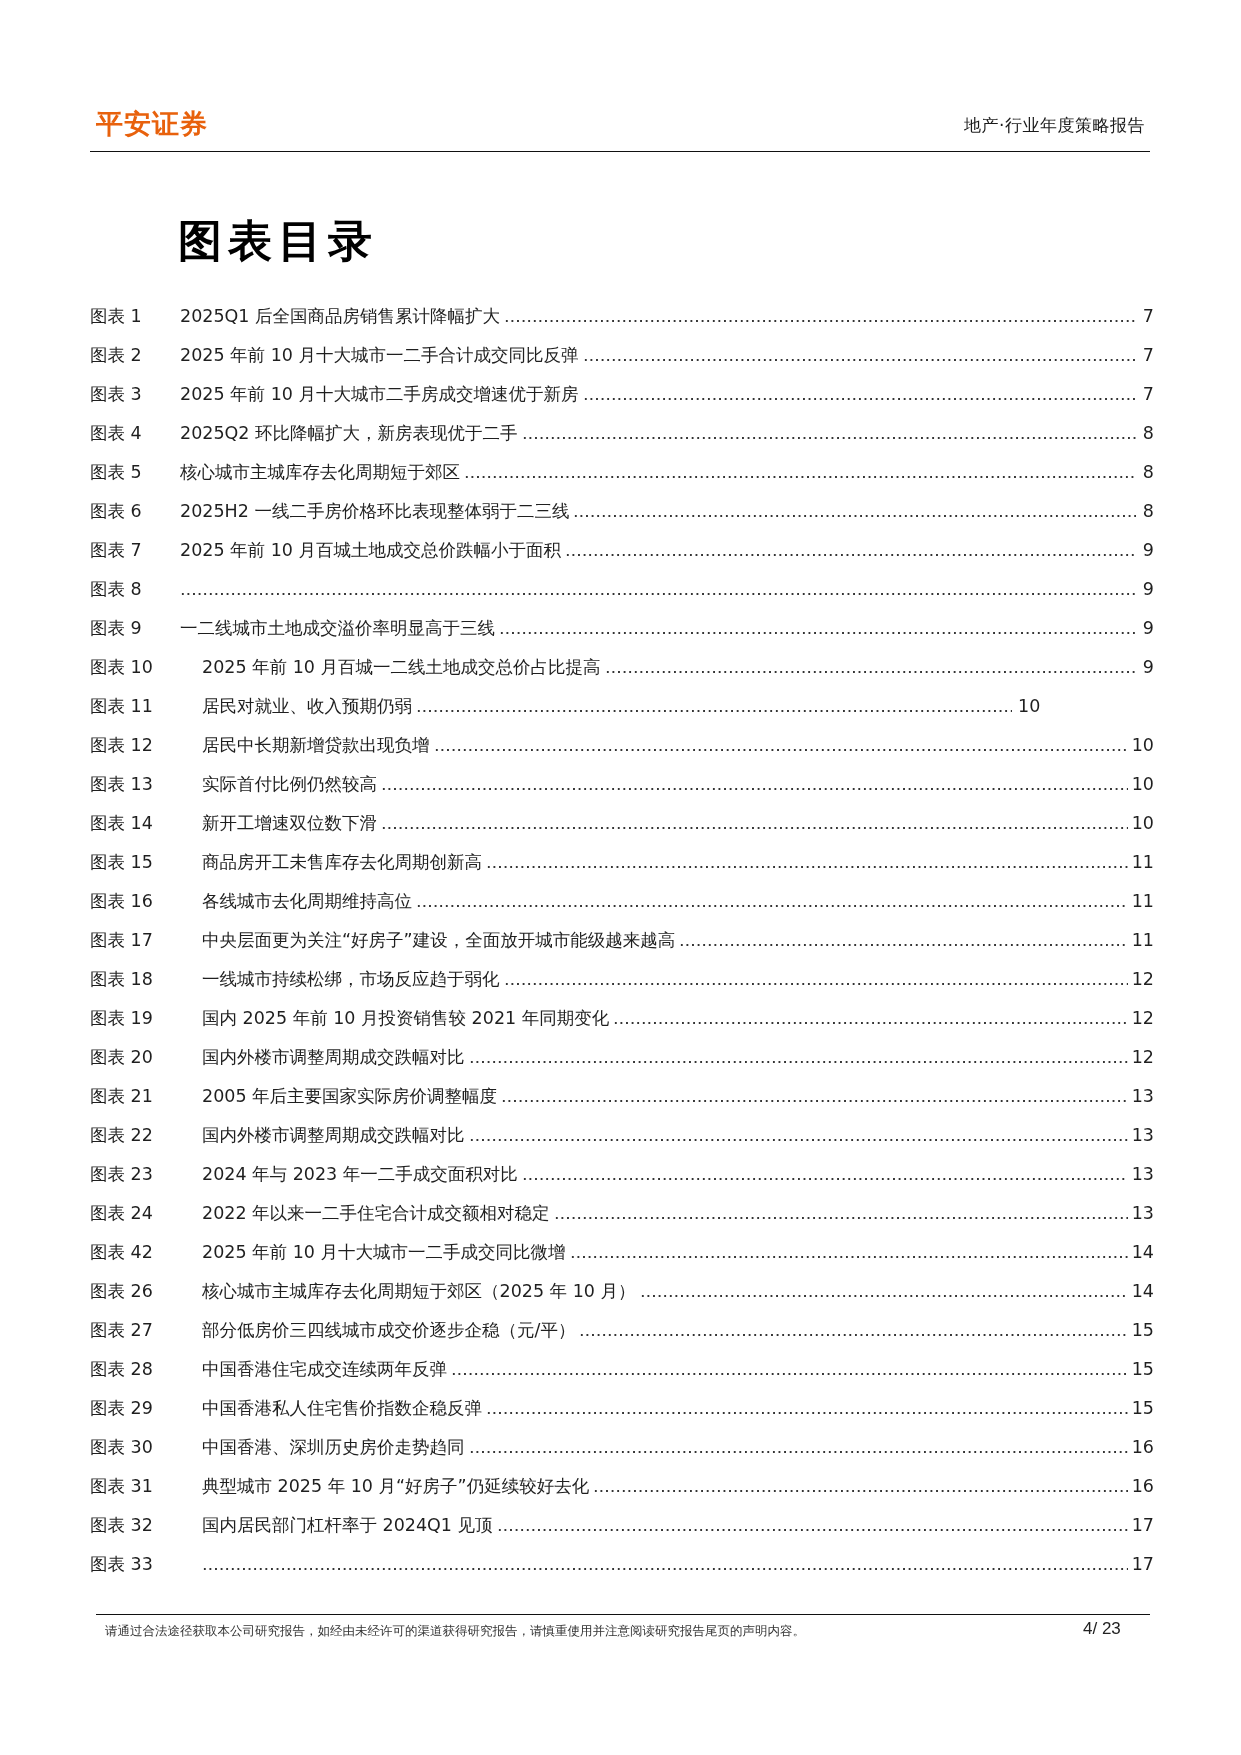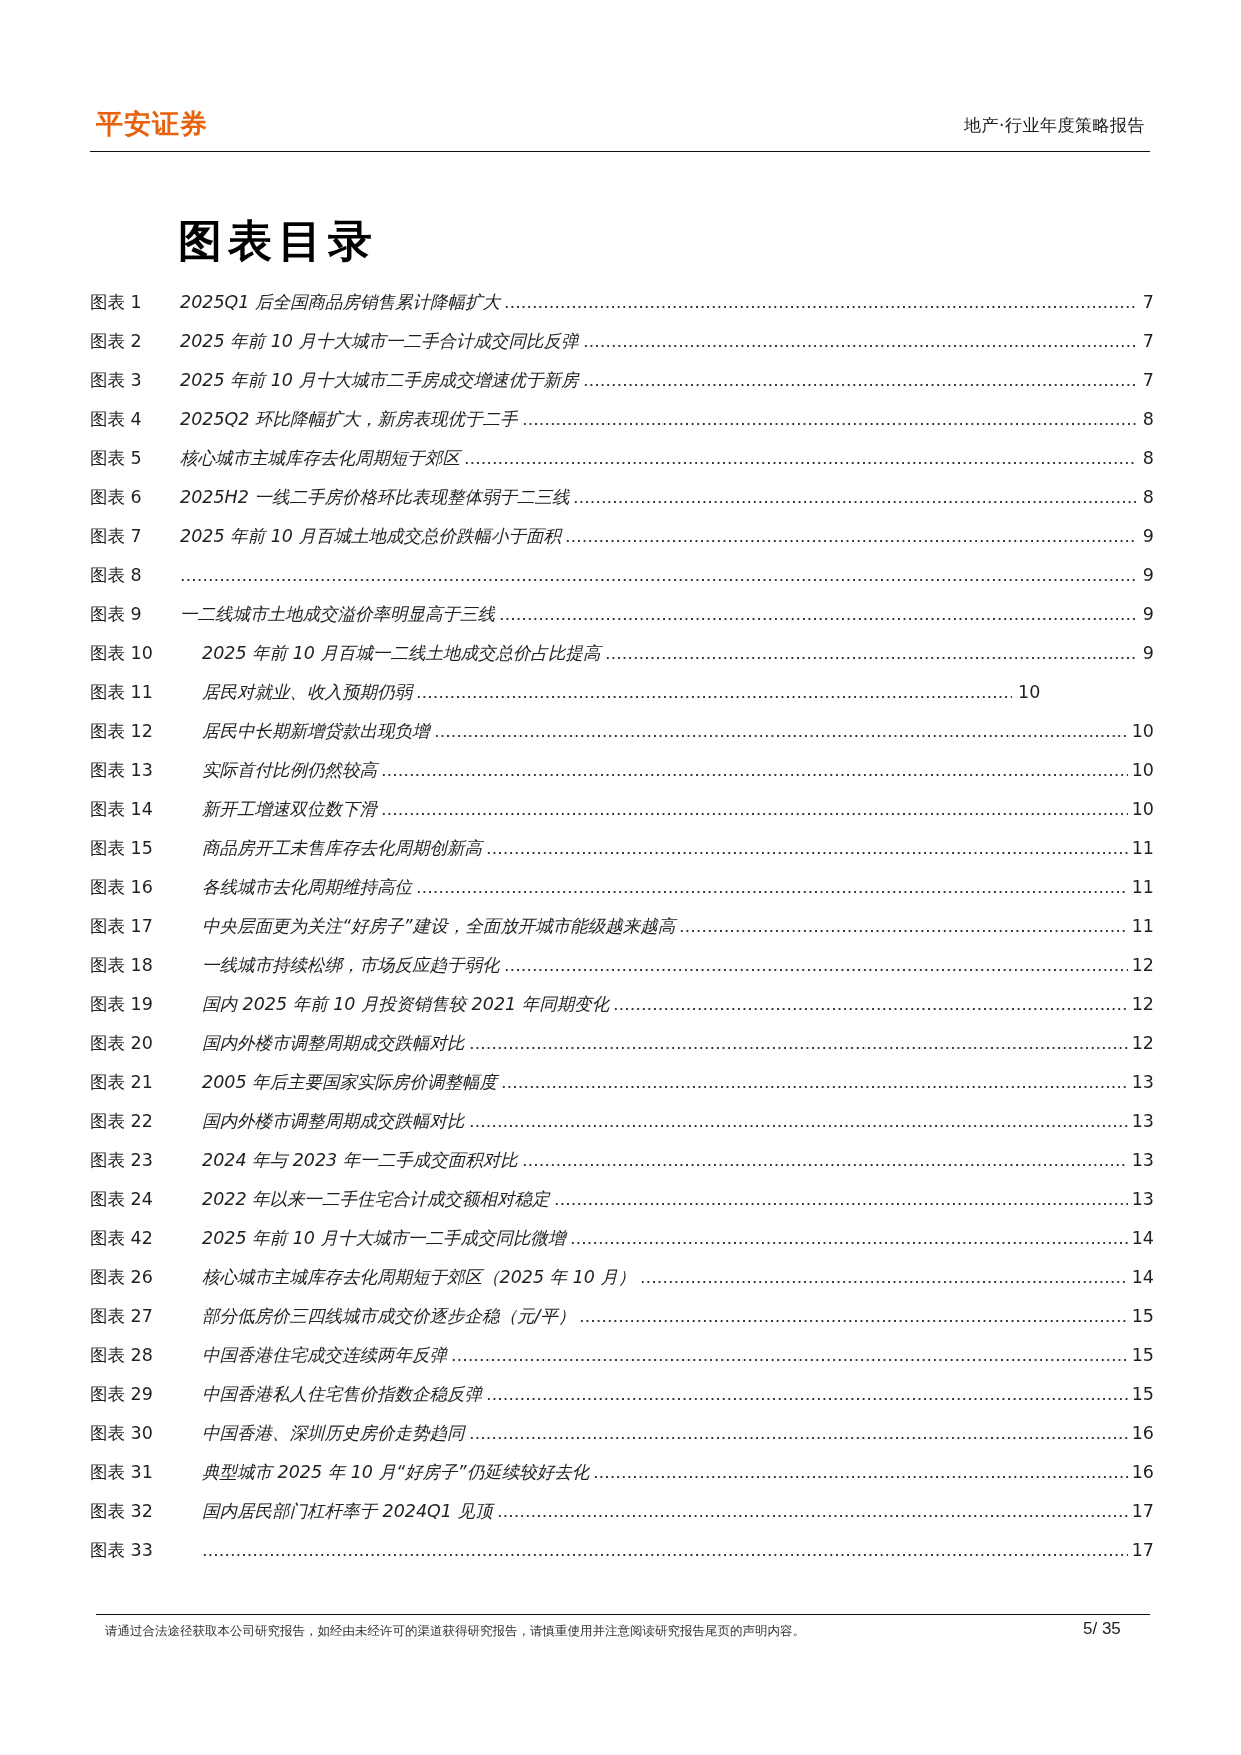--- a/index.html
+++ b/index.html
@@ -20,30 +20,30 @@
     .header-rule {
       position: absolute; left: 90px; width: 1060px; top: 151px; height: 0;
       border-top: 1.5px solid #111;
     }
     .page-title {
       position: absolute; left: 178px; top: 212px;
       font-size: 44px; font-weight: bold; letter-spacing: 6px; color: #000;
       font-family: "DejaVu Sans", sans-serif;
     }
     .toc {
-      position: absolute; left: 90px; top: 282px; width: 1064px;
+      position: absolute; left: 90px; top: 296px; width: 1064px;
     }
     .toc-row {
       position: relative; height: 39px; display: flex; align-items: center;
       font-size: 17.5px; font-family: "DejaVu Sans", sans-serif; color: #1f1f1f;
       cursor: pointer;
     }
     .toc-label { width: 90px; flex: none; white-space: nowrap; }
     .toc-row.wide .toc-label { width: 112px; }
-    .toc-title { flex: none; white-space: nowrap; padding-right: 4px; font-style: italic; }
+    .toc-title { flex: none; white-space: nowrap; padding-right: 4px; }
     .toc-dots {
       flex: 1 1 auto; height: 2px; margin-top: 10px;
       background-image: radial-gradient(circle, #333 0.9px, transparent 1.1px);
       background-size: 5.6px 2px; background-repeat: repeat-x;
     }
     .toc-page { flex: none; padding-left: 4px; min-width: 14px; text-align: right; }
     .toc-row.short .toc-dots { flex: 0 0 auto; width: 596px; }
     .toc-row.short .toc-page { padding-left: 6px; }
     .footer-rule {
       position: absolute; left: 96px; width: 1054px; top: 1614px; height: 0;
@@ -261,13 +261,13 @@
     </div>
     <div class="toc-row wide">
       <span class="toc-label">图表 33</span>
       <span class="toc-dots"></span>
       <span class="toc-page">17</span>
     </div>
   </div>
 
 <div class="footer-rule"></div>
 <div class="footer-text">请通过合法途径获取本公司研究报告，如经由未经许可的渠道获得研究报告，请慎重使用并注意阅读研究报告尾页的声明内容。</div>
-<div class="footer-page">5/ 35</div>
+<div class="footer-page">4/ 23</div>
 
 </body></html>

